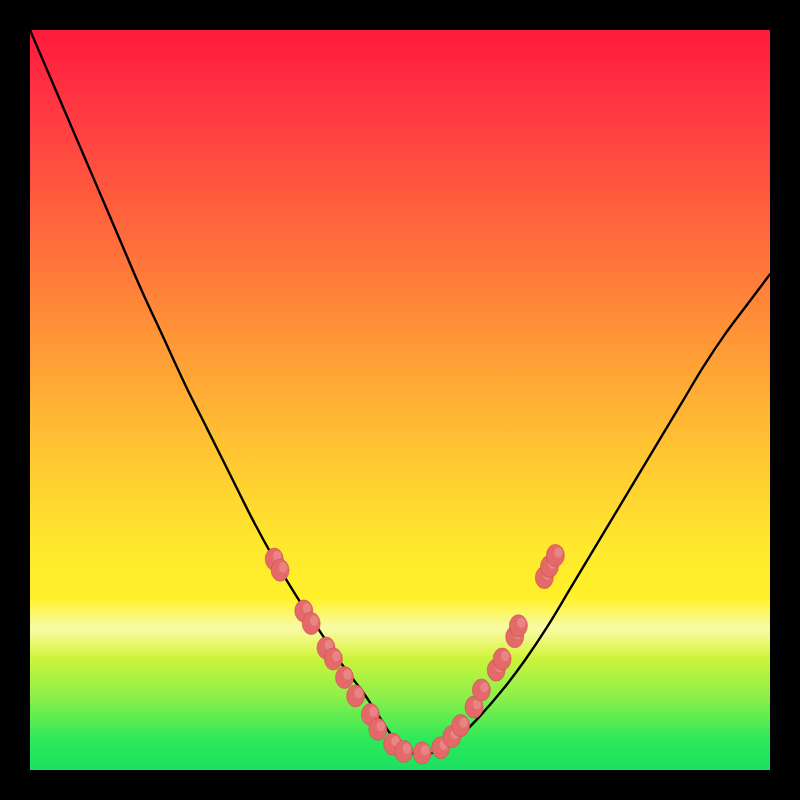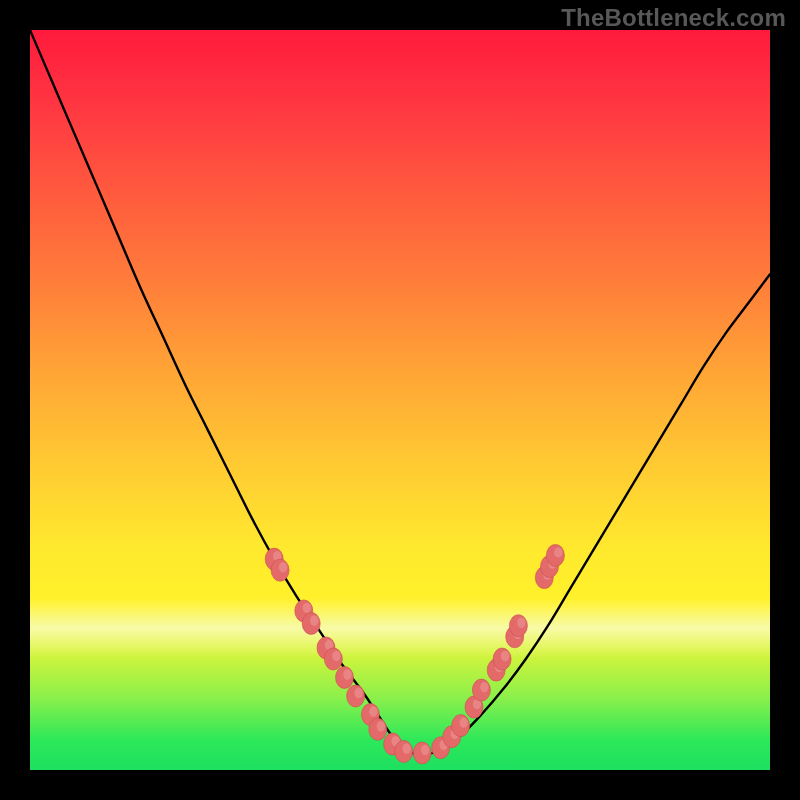--- a/index.html
+++ b/index.html
@@ -166,14 +166,13 @@
             <ellipse cx="519.48" cy="536.50" rx="9" ry="11" fill="#e46a6a" stroke="#c94f4f" stroke-width="0.6"></ellipse>
             <ellipse cx="522.48" cy="533.50" rx="4.2" ry="5.2" fill="rgba(255,255,255,0.18)"></ellipse>
           </g>
           <g>
             <ellipse cx="525.40" cy="525.40" rx="9" ry="11" fill="#e46a6a" stroke="#c94f4f" stroke-width="0.6"></ellipse>
             <ellipse cx="528.40" cy="522.40" rx="4.2" ry="5.2" fill="rgba(255,255,255,0.18)"></ellipse>
           </g>
         </g>
     </svg>
   </div>
-  <div class="watermark">TheBottleneck.com</div>
 </div>
 
 </body></html>

